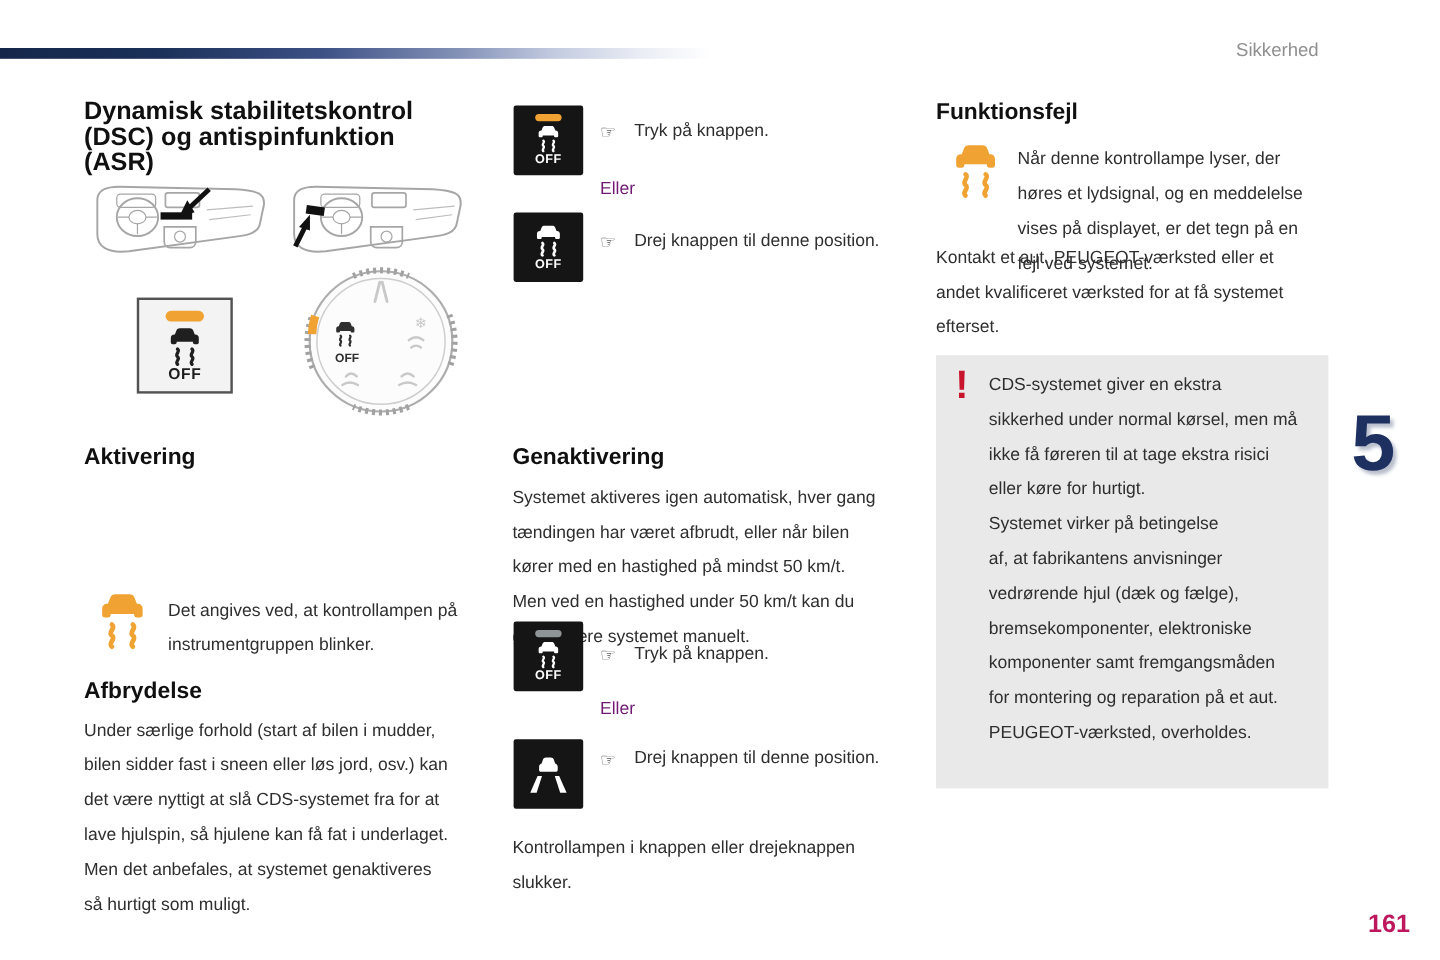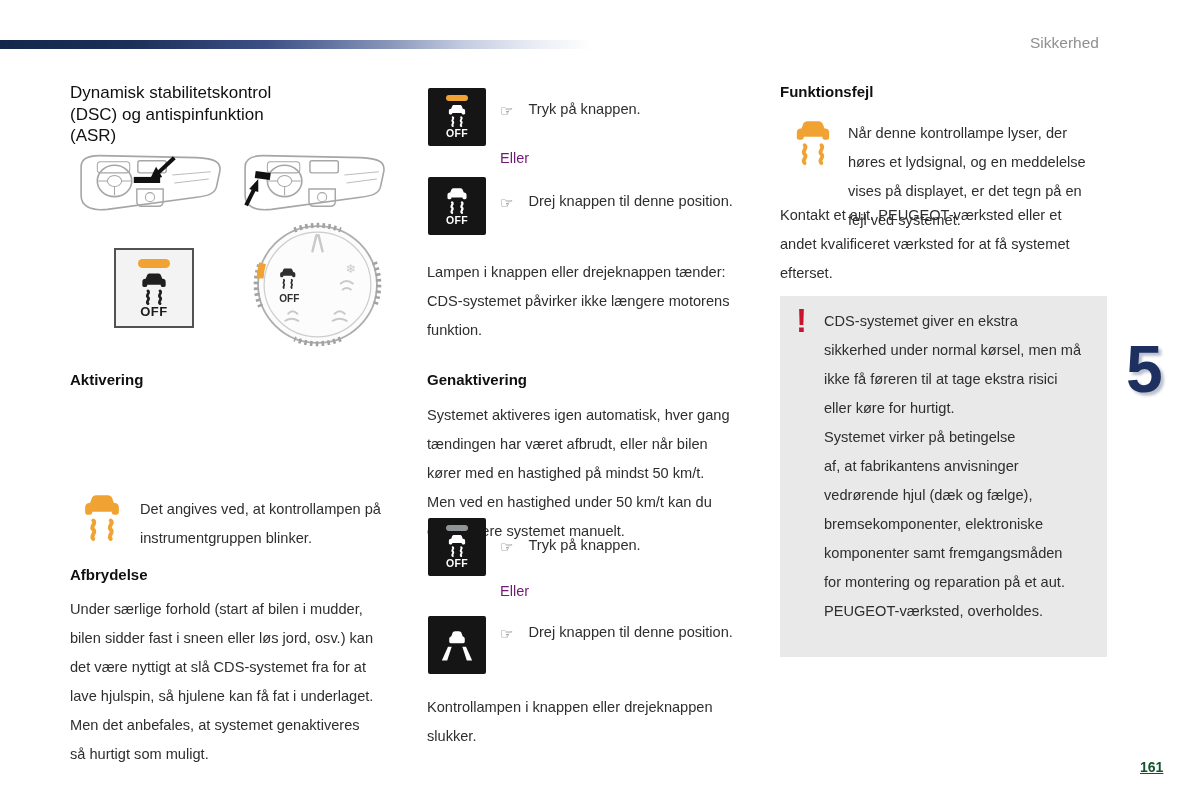--- a/index.html
+++ b/index.html
@@ -7,22 +7,22 @@
   body { font-family:"Liberation Sans", sans-serif; background:#fff; }
   .page { position:relative; width:1188px; height:800px; background:#fff; overflow:hidden; }
   .abs { position:absolute; }
   .pre { white-space:pre-line; }
 
   .topbar { position:absolute; left:0; top:40px; width:592px; height:9px;
     background:linear-gradient(to right,#14274b 0%,#1b3058 22%,#3c5085 45%,#8593b8 65%,#c3cbe0 78%,#e9ecf4 90%,rgba(255,255,255,0) 100%); }
   .runhead { position:absolute; left:1030px; top:34px; font-size:15.5px; color:#8f8f8f; }
 
   h1.title { position:absolute; left:70px; top:82px; width:320px;
-    font-size:17px; line-height:21.5px; font-weight:normal; color:#101010; }
-  .h2 { font-size:15px; font-weight:bold; color:#101010; }
+    font-size:21px; line-height:21.5px; font-weight:bold; color:#101010; }
+  .h2 { font-size:19px; font-weight:bold; color:#101010; }
   p.body { font-size:14.6px; line-height:29px; color:#2e2e2e; white-space:pre-line; }
 
   .instr { position:absolute; display:flex; gap:15px; font-size:14.6px; color:#2e2e2e; align-items:flex-start; }
   .instr .pointer { color:#5a5a5a; font-size:15px; line-height:1; margin-top:2px; }
   .or { position:absolute; font-size:14.6px; color:#701a75; }
 
   .sq { position:absolute; width:58px; height:58px; background:#151515; border-radius:2px;
     display:flex; flex-direction:column; align-items:center; justify-content:center; gap:1px; }
   .lamp { display:block; border-radius:4px; }
   .lamp.sm { width:22px; height:6px; margin-bottom:2px; }
@@ -35,21 +35,21 @@
     align-items:center; justify-content:center; }
   .panel-btn .lamp { width:32px; height:9px; border-radius:5px; background:#f0a232; margin-bottom:4px; }
   .offdark { color:#1c1c1c; font-weight:bold; font-size:13px; letter-spacing:.5px; line-height:1; }
 
   .warnbox { position:absolute; left:780px; top:296px; width:327px; height:361px; background:#e9e9e9; }
   .warnbox .mark { position:absolute; left:16px; top:8px; font-size:33px; font-weight:bold; color:#c9142e; line-height:1; }
   .warnbox .wtext { position:absolute; left:44px; top:11px; width:272px; }
 
   .chapter5 { position:absolute; left:1126px; top:336px; font-size:66px; font-weight:bold; color:#1d3060;
     line-height:1; text-shadow:3px 3px 3px rgba(70,85,120,.38); }
-  .pagenum { position:absolute; left:1140px; top:759px; font-size:14px; font-weight:bold; color:#14532d;text-decoration:underline; }
+  .pagenum { position:absolute; left:1140px; top:759px; font-size:21px; font-weight:bold; color:#be185d; }
 </style>
 </head>
 <body>
 
 <div class="page">
 
   <svg width="0" height="0" style="position:absolute">
     <defs>
       <g id="esp-sym">
         <path fill="currentColor" d="M9.5 20.5 v-4.2 c0-2.4 1.4-3.8 3.8-3.8 l0.4-0.1 1.6-4.2 C16 6.6 17.3 5.8 18.9 5.8 h10.2 c1.6 0 2.9 0.8 3.6 2.4 l1.6 4.2 0.4 0.1 c2.4 0 3.8 1.4 3.8 3.8 v4.2 c0 1.2-0.8 2-2 2 h-2.1 c-1.2 0-2-0.8-2-2 v-0.6 H15.6 v0.6 c0 1.2-0.8 2-2 2 h-2.1 c-1.2 0-2-0.8-2-2 z"></path>
@@ -162,23 +162,20 @@
     <svg width="30" height="27" viewBox="3 4 42 41" style="color:#fff">
         <use href="#esp-sym"></use>
       </svg>
     <span class="offw">OFF</span>
   </div>
   <div class="instr" style="left:500px;top:193px">
     <span class="pointer">☞</span>
     <span>Drej knappen til denne position.</span>
   </div>
 
-  <p class="body abs" style="left:427px;top:258px;width:336px">Lampen i knappen eller drejeknappen tænder:
-CDS-systemet påvirker ikke længere motorens
-funktion.</p>
 
   <h2 class="h2 abs" style="left:427px;top:371px">Genaktivering</h2>
   <p class="body abs" style="left:427px;top:401px;width:336px">Systemet aktiveres igen automatisk, hver gang
 tændingen har været afbrudt, eller når bilen
 kører med en hastighed på mindst 50 km/t.
 Men ved en hastighed under 50 km/t kan du
 genaktivere systemet manuelt.</p>
 
   <div class="sq" style="left:428px;top:518px">
     <span class="lamp sm gray"></span>

